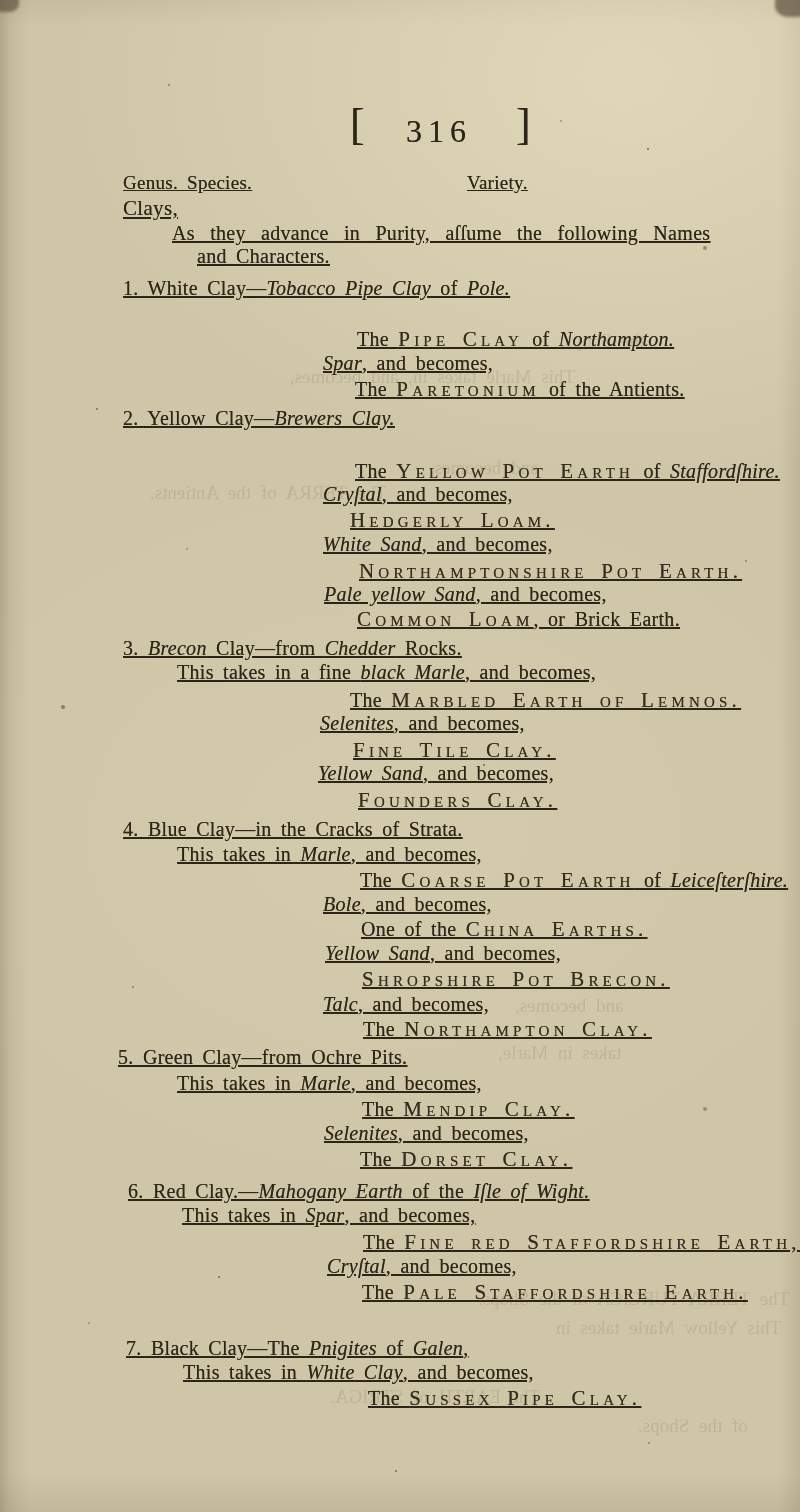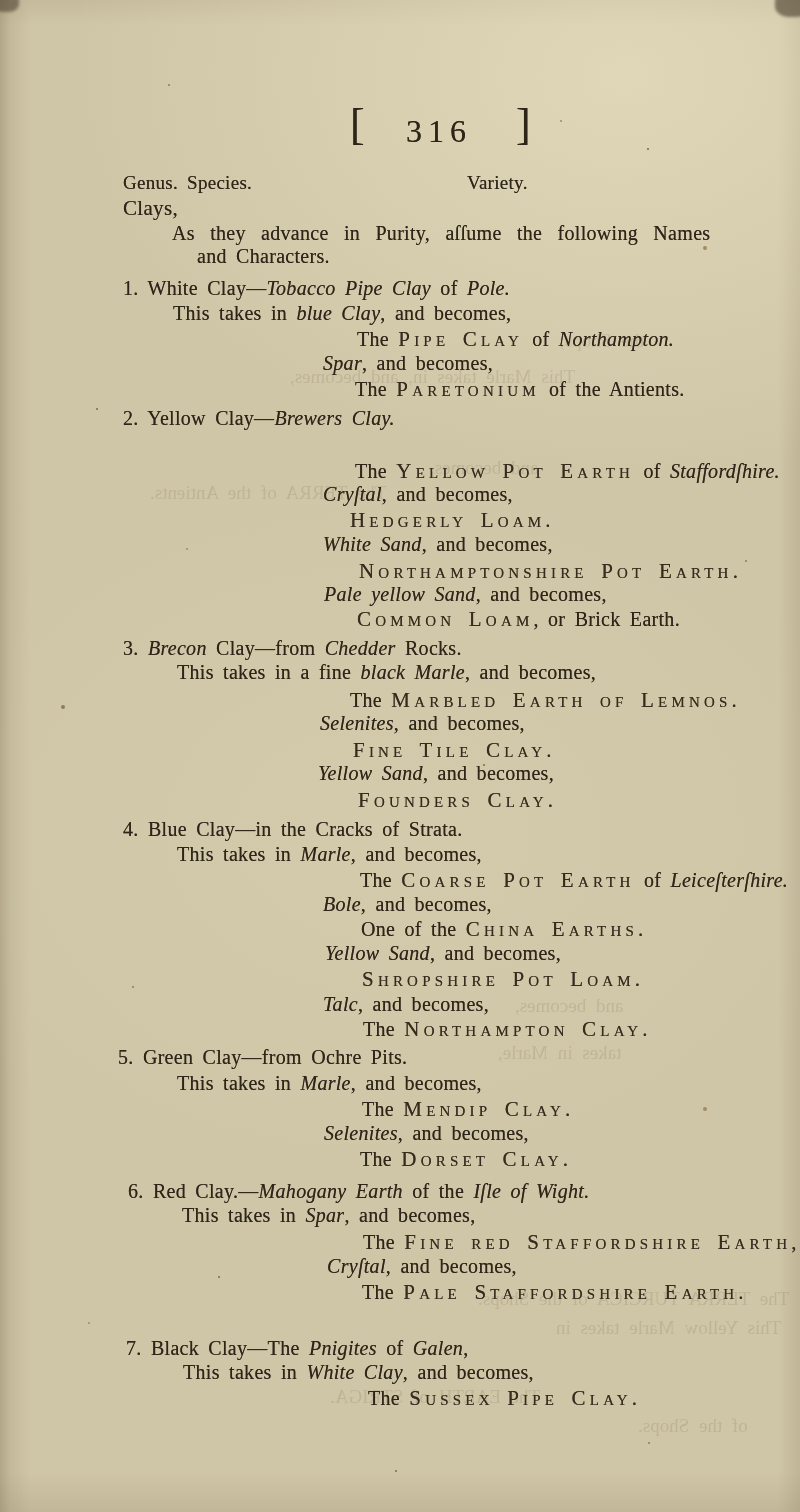--- a/index.html
+++ b/index.html
@@ -12,20 +12,21 @@
       linear-gradient(90deg, rgba(110,95,65,0.30), rgba(110,95,65,0.12) 10px, rgba(110,95,65,0) 30px),
       linear-gradient(-90deg, rgba(110,95,65,0.16), rgba(110,95,65,0) 22px),
       linear-gradient(180deg, rgba(110,95,65,0.10), rgba(110,95,65,0) 26px),
       linear-gradient(0deg, rgba(110,95,65,0.14), rgba(110,95,65,0) 40px),
       #cfc5a7;
   }
   .line{
     position:absolute;white-space:nowrap;font-size:20px;line-height:1.15;
     word-spacing:4px;letter-spacing:0.015em;
     text-shadow:0 0 0.6px rgba(45,37,24,0.65);
+    text-decoration:underline;
   }
   .i{font-style:italic;}
   .sc{font-variant:small-caps;font-size:21px;letter-spacing:0.2em;color:#352c1e;}
   .hdr{font-size:19px;}
   .genus{font-size:21px;}
   .intro1{word-spacing:10px;}
   .folio-bracket{position:absolute;font-size:44px;line-height:1;text-shadow:0 0 0.5px rgba(45,37,24,0.6);}
   .folio-num{position:absolute;font-size:32px;letter-spacing:6px;text-shadow:0 0 0.6px rgba(45,37,24,0.7);}
   .bleed{
     position:absolute;white-space:nowrap;transform:scaleX(-1);
@@ -69,21 +70,20 @@
   <span class="folio-bracket" style="left:516px;top:103px">]</span>
 
   <div class="line hdr" style="left:123px;top:172px">Genus. Species.</div>
   <div class="line hdr" style="left:467px;top:172px">Variety.</div>
 
   <div class="line genus" style="left:123px;top:196px">Clays,</div>
   <div class="line intro1" style="left:172px;top:222px">As they advance in Purity, aſſume the following Names</div>
   <div class="line" style="left:197px;top:245px">and Characters.</div>
 
   <div class="line" style="left:123px;top:277px"><span>1. White Clay—</span><span class="i">Tobacco Pipe Clay</span><span> of </span><span class="i">Pole.</span></div>
-  <div class="line" style="left:173px;top:302px"><span>This takes in </span><span class="i">blue Clay</span><span>, and becomes,</span></div>
   <div class="line" style="left:357px;top:327px"><span>The </span><span class="sc">Pipe Clay</span><span> of </span><span class="i">Northampton.</span></div>
   <div class="line" style="left:323px;top:352px"><span class="i">Spar</span><span>, and becomes,</span></div>
   <div class="line" style="left:355px;top:377px"><span>The </span><span class="sc">Paretonium</span><span> of the Antients.</span></div>
 
   <div class="line" style="left:123px;top:407px"><span>2. Yellow Clay—</span><span class="i">Brewers Clay.</span></div>
   <div class="line" style="left:355px;top:459px"><span>The </span><span class="sc">Yellow Pot Earth</span><span> of </span><span class="i">Staffordſhire.</span></div>
   <div class="line" style="left:323px;top:483px"><span class="i">Cryſtal</span><span>, and becomes,</span></div>
   <div class="line" style="left:323px;top:533px"><span class="i">White Sand</span><span>, and becomes,</span></div>
   <div class="line" style="left:350px;top:508px"><span class="sc">Hedgerly Loam.</span></div>
   <div class="line" style="left:324px;top:583px"><span class="i">Pale yellow Sand</span><span>, and becomes,</span></div>
@@ -97,21 +97,21 @@
   <div class="line" style="left:353px;top:738px"><span class="sc">Fine Tile Clay.</span></div>
   <div class="line" style="left:318px;top:762px"><span class="i">Yellow Sand</span><span>, and becomes,</span></div>
   <div class="line" style="left:358px;top:788px"><span class="sc">Founders Clay.</span></div>
 
   <div class="line" style="left:123px;top:818px"><span>4. Blue Clay—in the Cracks of Strata.</span></div>
   <div class="line" style="left:177px;top:843px"><span>This takes in </span><span class="i">Marle</span><span>, and becomes,</span></div>
   <div class="line" style="left:360px;top:868px"><span>The </span><span class="sc">Coarse Pot Earth</span><span> of </span><span class="i">Leiceſterſhire.</span></div>
   <div class="line" style="left:323px;top:893px"><span class="i">Bole</span><span>, and becomes,</span></div>
   <div class="line" style="left:361px;top:917px"><span>One of the </span><span class="sc">China Earths.</span></div>
   <div class="line" style="left:325px;top:942px"><span class="i">Yellow Sand</span><span>, and becomes,</span></div>
-  <div class="line" style="left:362px;top:967px"><span class="sc">Shropshire Pot Loam.</span></div>
+  <div class="line" style="left:362px;top:967px"><span class="sc">Shropshire Pot Brecon.</span></div>
   <div class="line" style="left:323px;top:993px"><span class="i">Talc</span><span>, and becomes,</span></div>
   <div class="line" style="left:363px;top:1017px"><span>The </span><span class="sc">Northampton Clay.</span></div>
 
   <div class="line" style="left:118px;top:1046px"><span>5. Green Clay—from Ochre Pits.</span></div>
   <div class="line" style="left:177px;top:1072px"><span>This takes in </span><span class="i">Marle</span><span>, and becomes,</span></div>
   <div class="line" style="left:362px;top:1097px"><span>The </span><span class="sc">Mendip Clay.</span></div>
   <div class="line" style="left:324px;top:1122px"><span class="i">Selenites</span><span>, and becomes,</span></div>
   <div class="line" style="left:360px;top:1147px"><span>The </span><span class="sc">Dorset Clay.</span></div>
 
   <div class="line" style="left:128px;top:1180px"><span>6. Red Clay.—</span><span class="i">Mahogany Earth</span><span> of the </span><span class="i">Iſle of Wight.</span></div>

